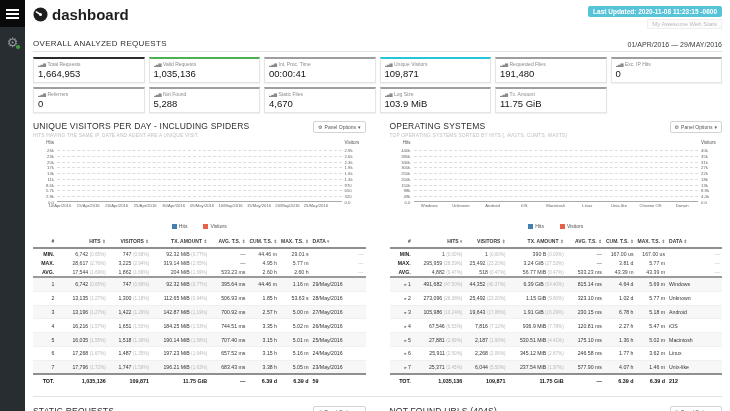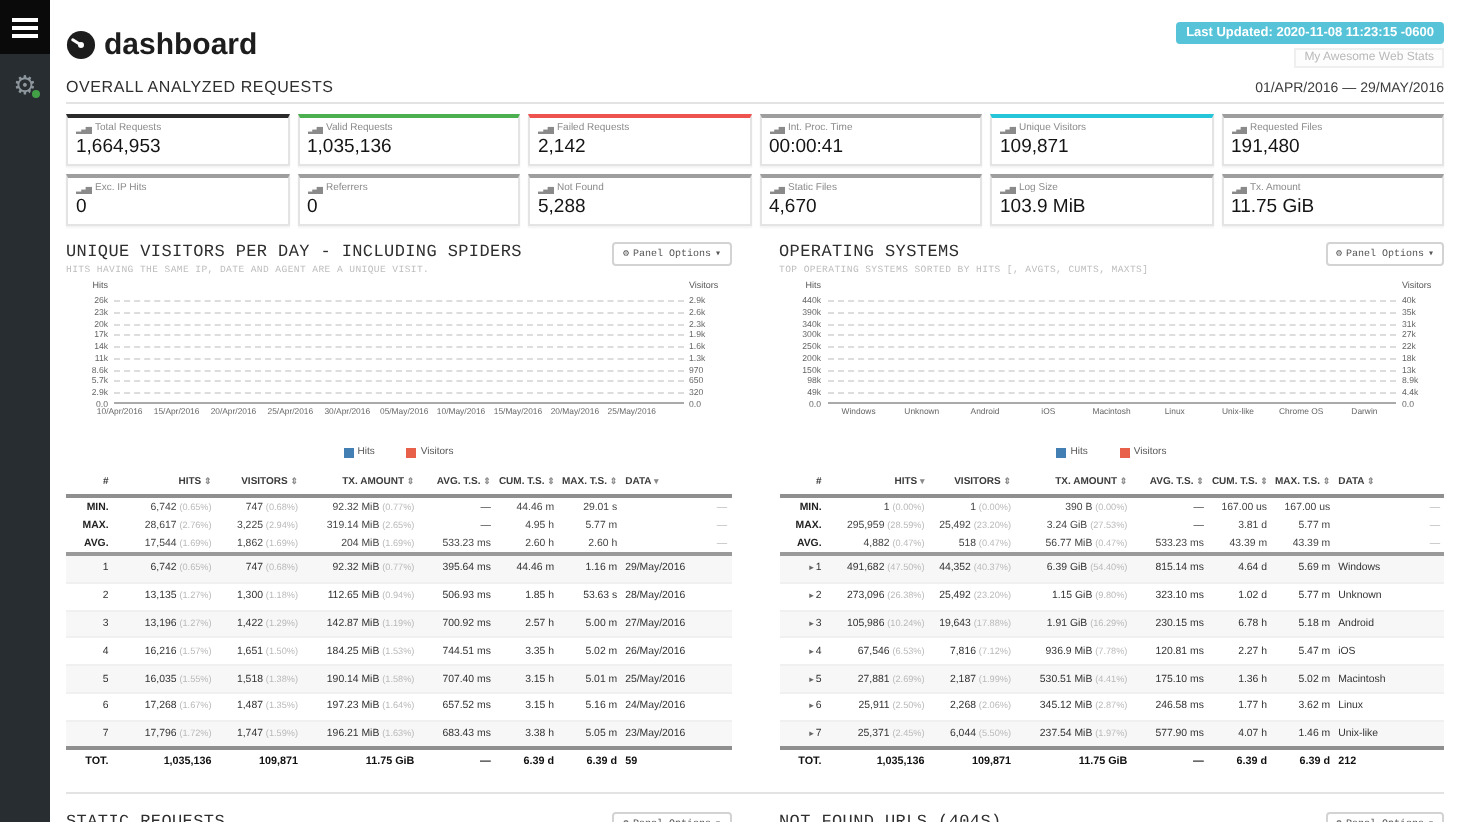--- a/index.html
+++ b/index.html
@@ -9,41 +9,41 @@
 
   
   .sidebar { width:25px; background:#272d31; flex-shrink:0; display:flex; flex-direction:column; align-items:center; }
   .burger { width:25px; height:27px; background:#0a0a0a; display:flex; flex-direction:column; justify-content:center; align-items:center; gap:2px; cursor:pointer; }
   .burger span { width:13px; height:2px; background:#fff; display:block; }
   .gear-wrap { margin-top:9px; position:relative; color:#8d969c; font-size:13px; line-height:1; cursor:pointer; }
   .gear-wrap .dot { position:absolute; right:-3px; bottom:-1px; width:6px; height:6px; border-radius:50%; background:#43a047; border:1px solid #272d31; }
 
   
   .content { flex:1; padding:6px 8px 0 8px; }
-  .topbar { display:flex; justify-content:space-between; align-items:center; height:32px; }
+  .topbar { display:flex; justify-content:space-between; align-items:flex-start; height:32px; }
   .logo { display:flex; align-items:center; gap:4px; font-size:15px; font-weight:bold; color:#1d1d1d; }
   .logo svg { display:block; }
   .top-right { display:flex; flex-direction:column; align-items:flex-end; gap:2px; }
   .badge { background:#56c3d8; color:#fff; font-size:6.5px; font-weight:bold; padding:2px 5px; border-radius:2px; }
   .site-name { font-size:6px; color:#b9b9b9; border:1px solid #efefef; padding:1px 4px; background:#fdfdfd; }
 
   .section-head { display:flex; justify-content:space-between; align-items:flex-end; border-bottom:1px solid #e3e3e3; padding-bottom:3px; margin-top:1px; }
   .section-title { font-size:8px; color:#2f2f2f; letter-spacing:.3px; }
   .date-range { font-size:7px; color:#3c3c3c; }
 
   
   .tiles { display:grid; grid-template-columns:repeat(6,1fr); gap:4px; margin-top:5px; }
   .tile { background:#fff; border:1px solid #e4e4e4; border-top:2px solid #9e9e9e; padding:2px 4px 3px 4px; box-shadow:0 1px 1px rgba(0,0,0,.05); }
   .tile-label { font-size:5px; color:#8a8a8a; display:flex; align-items:center; gap:2px; white-space:nowrap; overflow:hidden; }
   .mini-bars { font-size:4px; color:#8a8a8a; letter-spacing:-.5px; }
   .tile-value { font-size:9.5px; color:#141414; margin-top:1px; white-space:nowrap; }
 
   
   .panel-grid { display:grid; grid-template-columns:1fr 1fr; gap:24px; margin-top:8px; }
-  .panel-head { display:flex; justify-content:space-between; align-items:flex-start;font-family:Liberation Mono, monospace; }
+  .panel-head { display:flex; justify-content:space-between; align-items:flex-start; }
   .panel-title { font-size:8.5px; color:#2f2f2f; letter-spacing:.2px; }
   .panel-sub { font-size:4.8px; color:#bdbdbd; margin-top:2px; letter-spacing:.2px; }
   .panel-options { display:inline-flex; align-items:center; gap:2px; border:1px solid #d3d3d3; border-radius:2px; background:#fff; font-size:5px; color:#555; padding:2px 4px; cursor:pointer; font-family:inherit; }
 
   
   .chart-wrap { display:flex; margin-top:8px; height:66px; }
   .y-axis { width:24px; position:relative; font-size:4.3px; color:#666; }
   .y-axis.left { text-align:right; padding-right:3px; }
   .y-axis.right { text-align:left; padding-left:3px; }
   .axis-name { position:absolute; top:-6px; font-size:4.5px; color:#555; }
@@ -129,27 +129,20 @@
             <span>Total Requests</span>
           </div>
           <div class="tile-value">1,664,953</div>
         </div>
         <div class="tile" style="border-top-color: rgb(76, 175, 80);">
           <div class="tile-label">
             <span class="mini-bars">▂▄▆</span>
             <span>Valid Requests</span>
           </div>
           <div class="tile-value">1,035,136</div>
-        </div>
-        <div class="tile" style="border-top-color: rgb(239, 83, 80);">
-          <div class="tile-label">
-            <span class="mini-bars">▂▄▆</span>
-            <span>Failed Requests</span>
-          </div>
-          <div class="tile-value">2,142</div>
         </div>
         <div class="tile" style="border-top-color: rgb(158, 158, 158);">
           <div class="tile-label">
             <span class="mini-bars">▂▄▆</span>
             <span>Int. Proc. Time</span>
           </div>
           <div class="tile-value">00:00:41</div>
         </div>
         <div class="tile" style="border-top-color: rgb(38, 198, 218);">
           <div class="tile-label">

